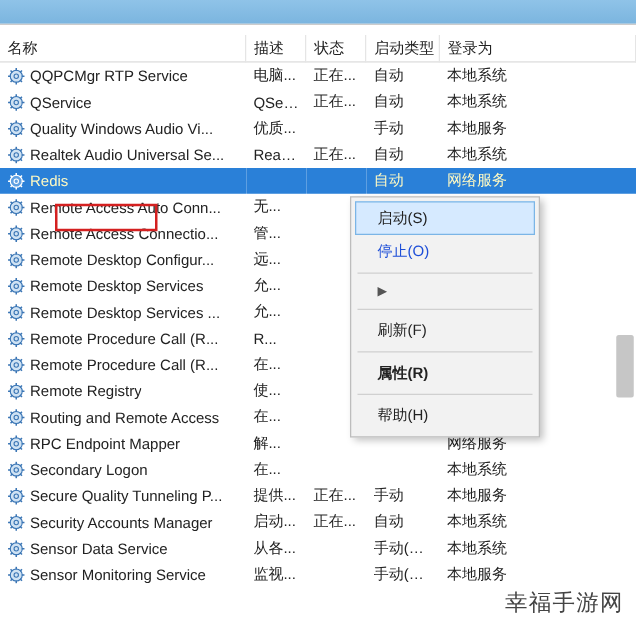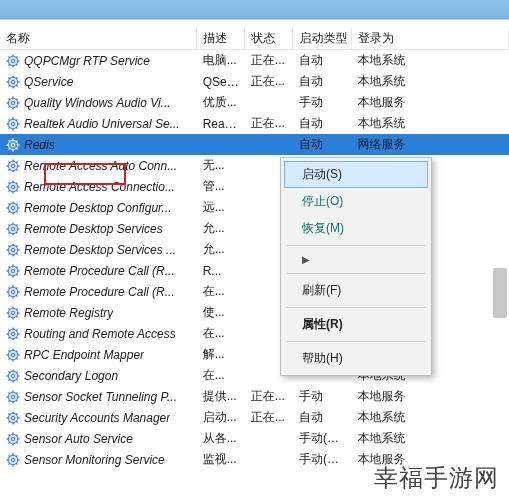--- a/index.html
+++ b/index.html
@@ -48,28 +48,27 @@
     white-space: nowrap;
     overflow: hidden;
     text-overflow: ellipsis;
     font-size: 12px;
     color: #222;
     height: 19px;
     vertical-align: middle;
   }
   .row.sel td {
     background: #2a80d8;
-    color: #0f172a;
+    color: #fef9c3;
     margin-left: 36px;
   }
   .name-cell {
     display: flex;
     align-items: flex-start;
     gap: 4px;
-    font-style: italic;
   }
   .gear {
     width: 14px; height: 14px;
     flex: 0 0 14px;
     display: inline-block;
   }
   .svc-name {
     overflow: hidden;
     text-overflow: ellipsis;
     white-space: nowrap;
@@ -104,42 +103,42 @@
     display: flex;
     justify-content: space-between;
     align-items: flex-end;
     cursor: default;
   }
   .ctx-item.hover {
     background: #d6eaff;
     border: 1px solid #7bb5e6;
     padding: 4px 13px 4px 17px;
   }
-  .ctx-item.disabled { color: #0f766e; }
+  .ctx-item.disabled { color: #1d4ed8; }
   .ctx-item.bold { font-weight: bold; }
   .ctx-sep {
     height: 1px;
     background: #d0d0d0;
     margin: 3px 2px;
   }
   .arrow-r { font-size: 10px; color: #555; }
   .scrollbar {
     position: absolute;
     right: 2px;
     top: 248px;
     width: 14px;
     height: 50px;
     background: #c6c6c6;
     border-radius: 2px;
   }
   .watermark {
     position: absolute;
     right: 10px;
     bottom: 6px;
-    font-size: 24px;
+    font-size: 18px;
     color: #444;
     font-family: "SimSun","KaiTi",serif;
     letter-spacing: 1px;
   }
 </style>
 </head>
 <body>
 
 <div class="titlebar"></div>
 
@@ -572,21 +571,21 @@
                   <line x1="8" y1="0.5" x2="8" y2="3"></line>
                   <line x1="8" y1="13" x2="8" y2="15.5"></line>
                   <line x1="0.5" y1="8" x2="3" y2="8"></line>
                   <line x1="13" y1="8" x2="15.5" y2="8"></line>
                   <line x1="2.8" y1="2.8" x2="4.5" y2="4.5"></line>
                   <line x1="11.5" y1="11.5" x2="13.2" y2="13.2"></line>
                   <line x1="13.2" y1="2.8" x2="11.5" y2="4.5"></line>
                   <line x1="4.5" y1="11.5" x2="2.8" y2="13.2"></line>
                 </g>
               </svg>
-              <span class="svc-name">Sensor Socket Tunneling P...</span>
+              <span class="svc-name">Secure Quality Tunneling P...</span>
             </div>
           </td>
           <td>提供...</td>
           <td>正在...</td>
           <td>手动</td>
           <td>本地服务</td>
         </tr>
         <tr class="row">
           <td>
             <div class="name-cell">
@@ -622,21 +621,21 @@
                   <line x1="8" y1="0.5" x2="8" y2="3"></line>
                   <line x1="8" y1="13" x2="8" y2="15.5"></line>
                   <line x1="0.5" y1="8" x2="3" y2="8"></line>
                   <line x1="13" y1="8" x2="15.5" y2="8"></line>
                   <line x1="2.8" y1="2.8" x2="4.5" y2="4.5"></line>
                   <line x1="11.5" y1="11.5" x2="13.2" y2="13.2"></line>
                   <line x1="13.2" y1="2.8" x2="11.5" y2="4.5"></line>
                   <line x1="4.5" y1="11.5" x2="2.8" y2="13.2"></line>
                 </g>
               </svg>
-              <span class="svc-name">Sensor Auto Service</span>
+              <span class="svc-name">Sensor Data Service</span>
             </div>
           </td>
           <td>从各...</td>
           <td></td>
           <td>手动(触发...</td>
           <td>本地系统</td>
         </tr>
         <tr class="row">
           <td>
             <div class="name-cell">
@@ -667,23 +666,20 @@
 
   <div class="redis-box redis-name-box"></div>
   <div class="redis-box redis-start-box"></div>
 
   <div class="ctx">
     <div class="ctx-item hover">
         <span>启动(S)</span>
       </div>
     <div class="ctx-item disabled">
         <span>停止(O)</span>
-      </div>
-    <div class="ctx-item disabled">
-        <span>恢复(M)</span>
       </div>
     <div class="ctx-sep"></div>
     <div class="ctx-item">
       <span class="arrow-r">▶</span>
     </div>
     <div class="ctx-sep"></div>
     <div class="ctx-item">
         <span>刷新(F)</span>
       </div>
     <div class="ctx-sep"></div>

